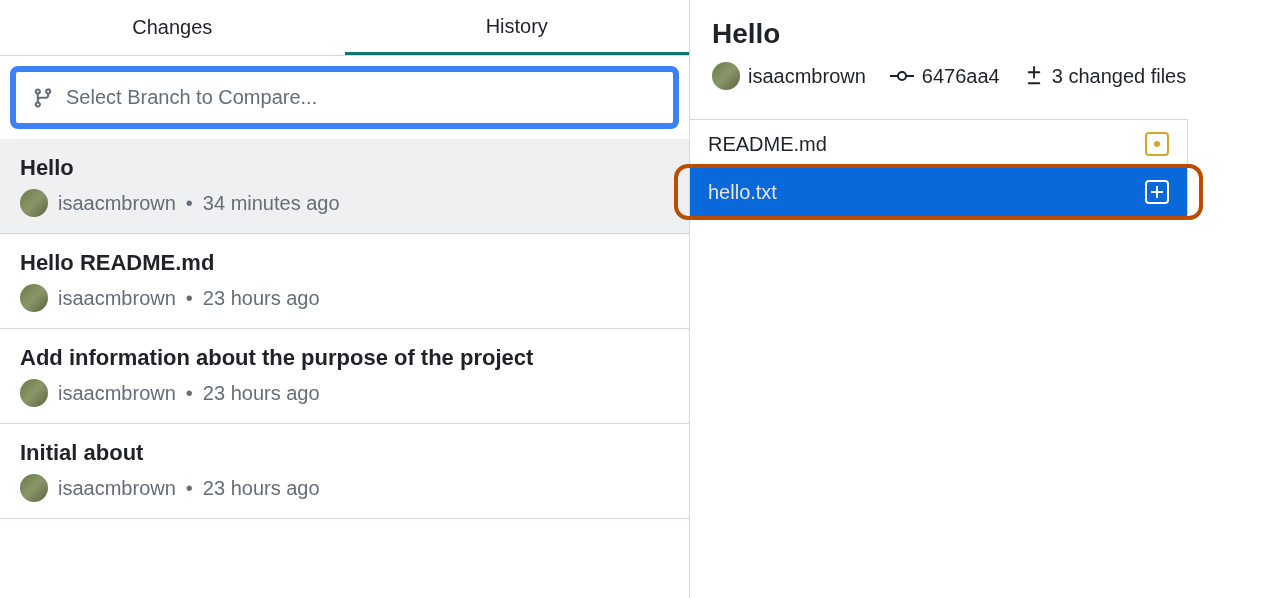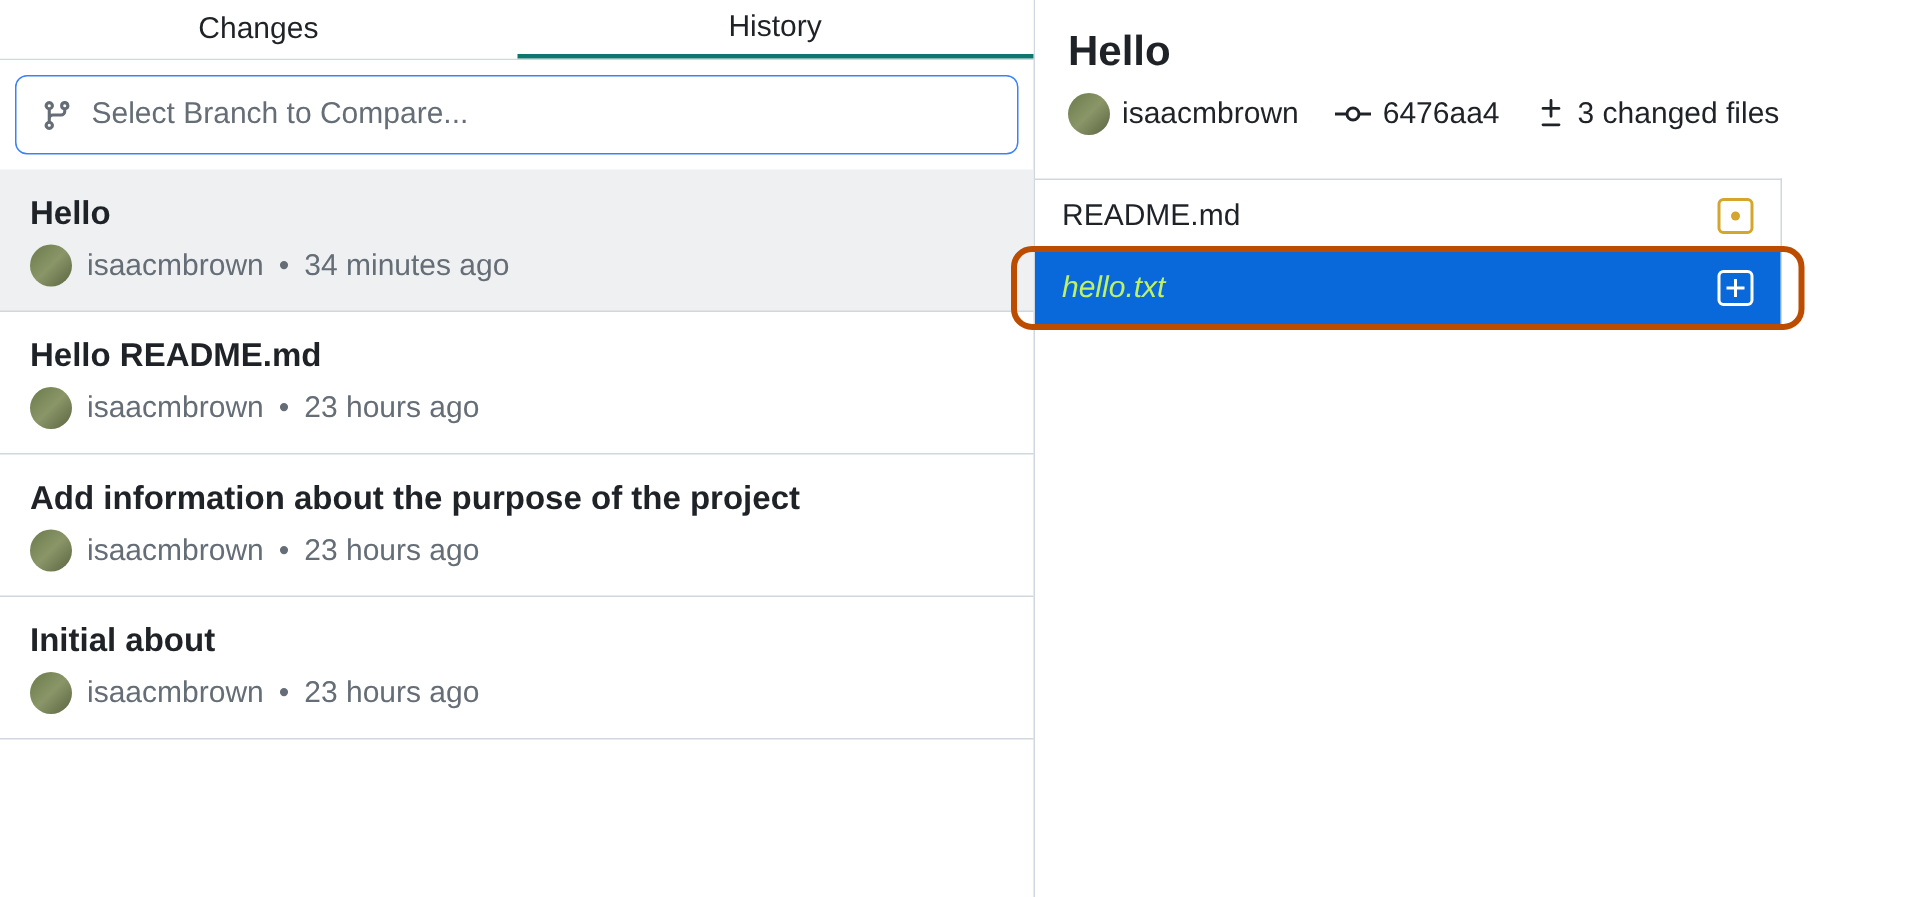--- a/index.html
+++ b/index.html
@@ -14,40 +14,40 @@
       background: #fff;
     }
     .left-panel {
       width: 690px;
       border-right: 1px solid #d0d7de;
       display: flex;
       flex-direction: column;
     }
     .tabs {
       display: flex;
-      height: 40px;
+      height: 56px;
       border-bottom: 1px solid #d0d7de;
     }
     .tab {
       flex: 1;
       display: flex;
       align-items: center;
       justify-content: center;
       font-size: 20px;
       cursor: pointer;
       background: #fff;
     }
     .tab.active {
       border-bottom: 3px solid #0f766e;
       font-weight: 400;
     }
     .branch-selector {
       margin: 10px;
       padding: 14px 16px;
-      border: 1px solid #3b82f6;
+      border: 6px solid #3b82f6;
       border-radius: 8px;
       display: flex;
       align-items: center;
       gap: 12px;
       color: #656d76;
       cursor: pointer;
       font-size: 20px;
     }
     .commit-list {
       display: flex;
@@ -114,22 +114,21 @@
     .file-item {
       display: flex;
       align-items: center;
       justify-content: space-between;
       padding: 12px 18px;
       cursor: pointer;
       font-size: 20px;
     }
     .file-item.selected {
       background: #0969da;
-      color: #bef264;
-      font-style: italic;
+      color: #e5e5e5;
     }
     .file-item-highlight {
       position: relative;
     }
     .highlight-ring {
       position: absolute;
       left: -16px;
       right: -16px;
       top: -4px;
       bottom: -4px;

